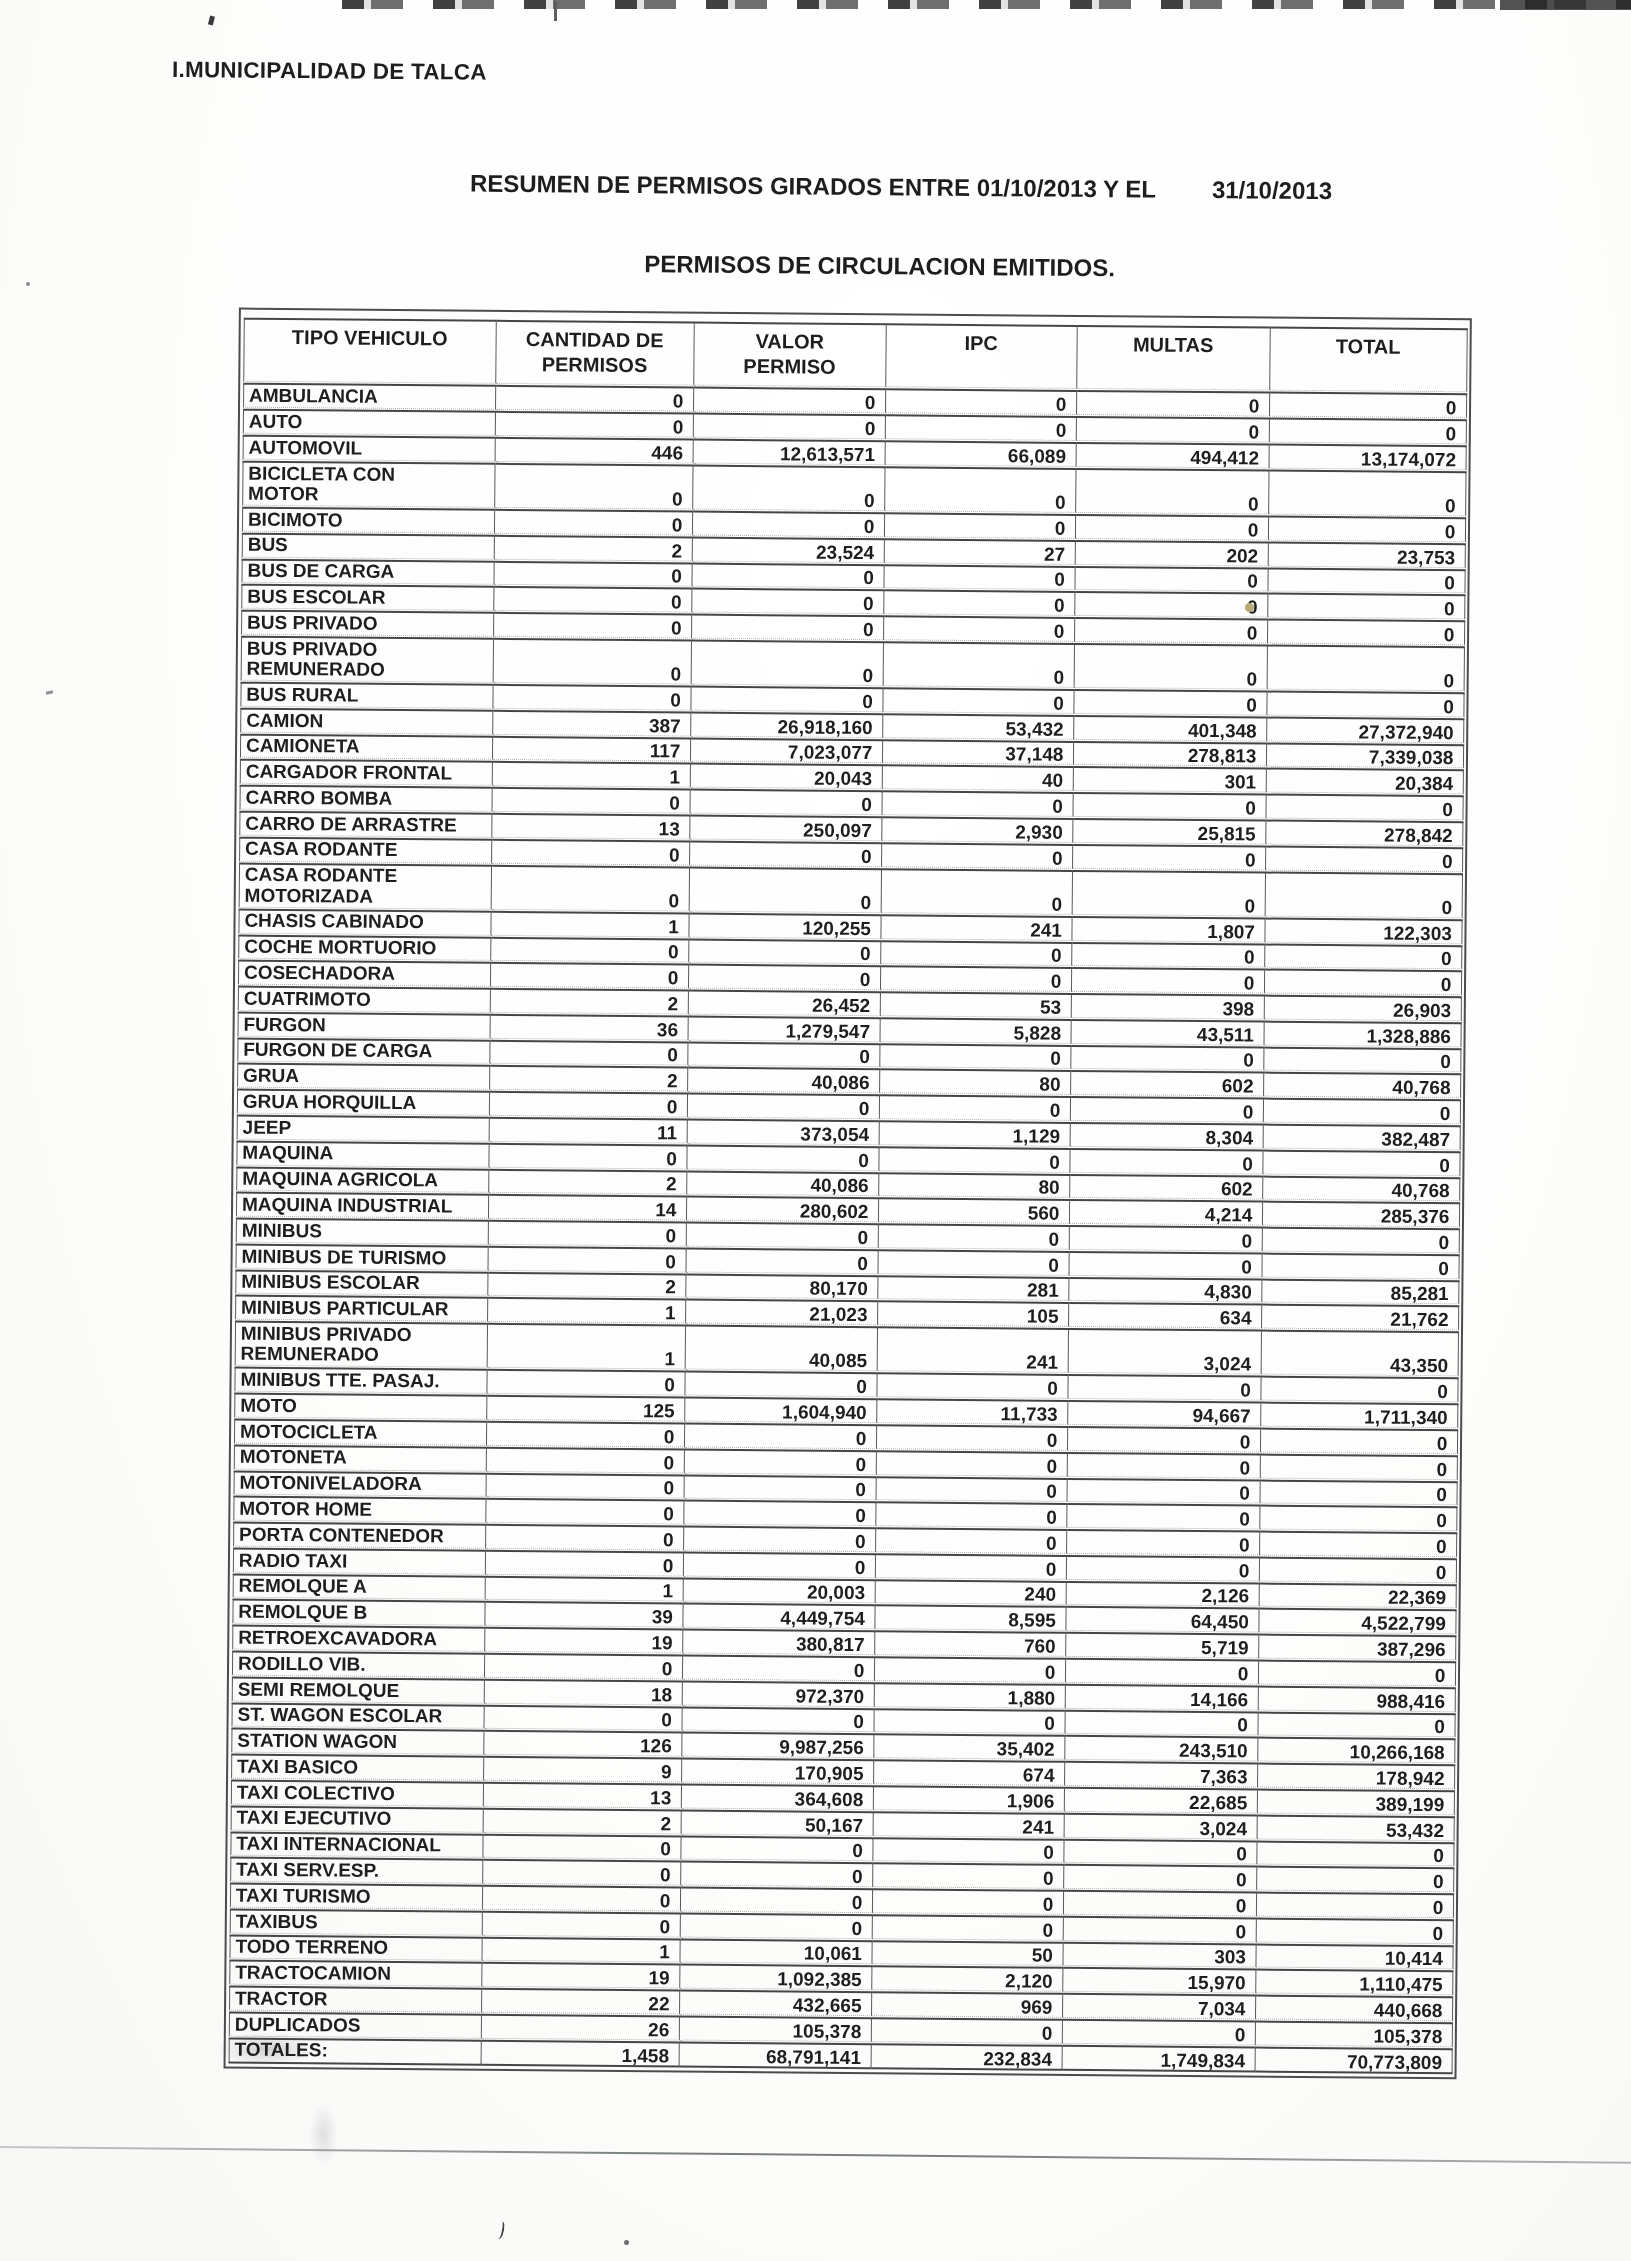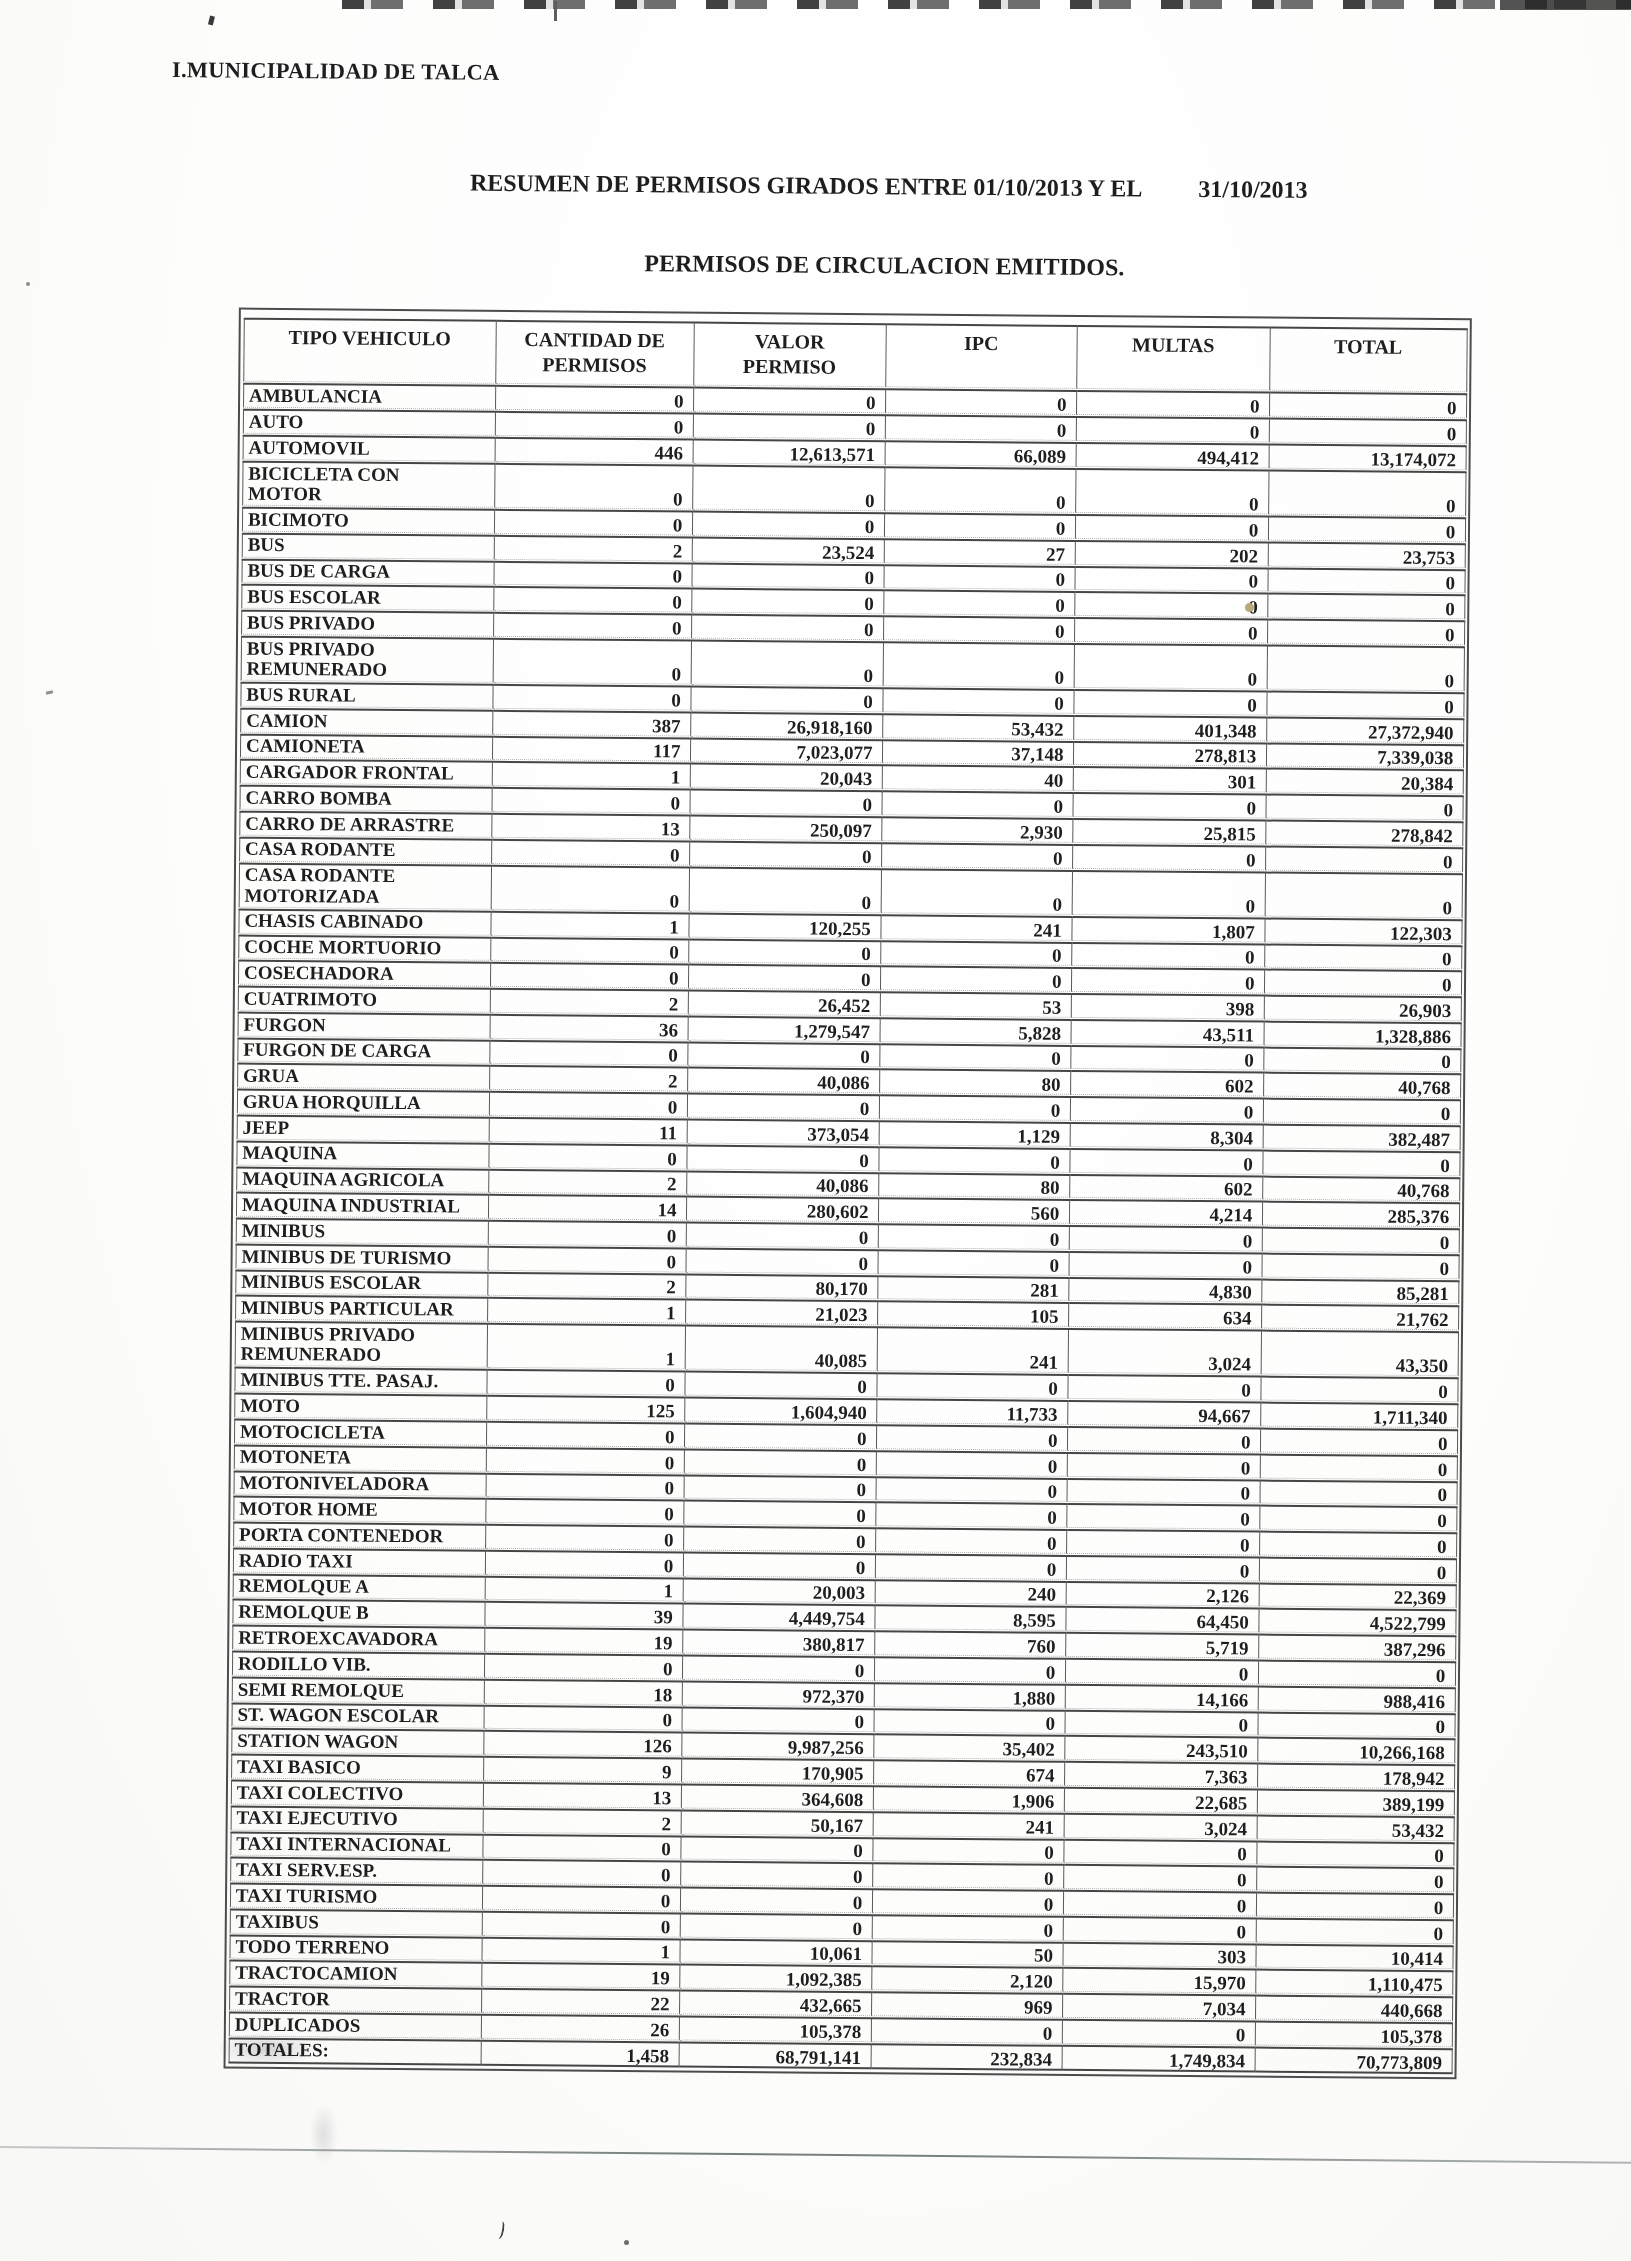--- a/index.html
+++ b/index.html
@@ -7,21 +7,21 @@
     padding: 0;
     background: #e9e9e9;
   }
   .page {
     position: relative;
     width: 1632px;
     height: 2261px;
     margin: 0 auto;
     background: radial-gradient(ellipse at 55% 25%, #ffffff 0%, #fdfdfc 55%, #f7f7f5 100%);
     overflow: hidden;
-    font-family: Liberation Serif, serif;
+    font-family: Liberation Sans, sans-serif;
     color: #1e1e1e;
   }
 
   
   .scan-band {
     position: absolute;
     left: 342px; top: 0;
     width: 1290px; height: 8.6px;
     background: repeating-linear-gradient(90deg,
       rgba(32,32,32,0.85) 0 22.4px,

